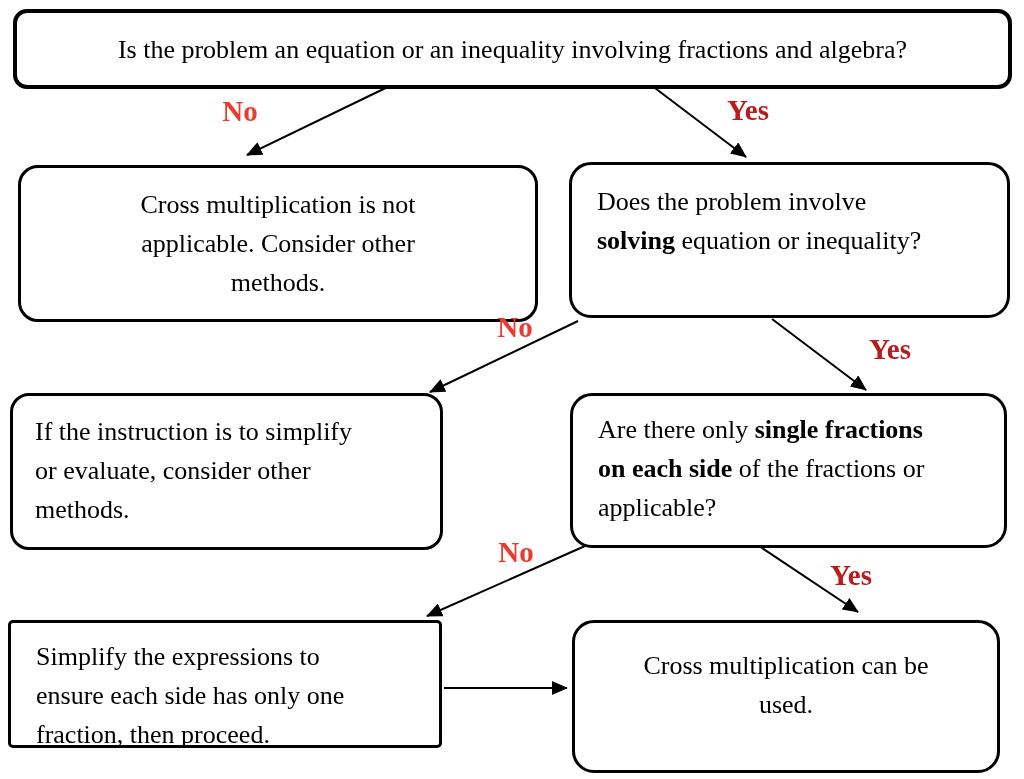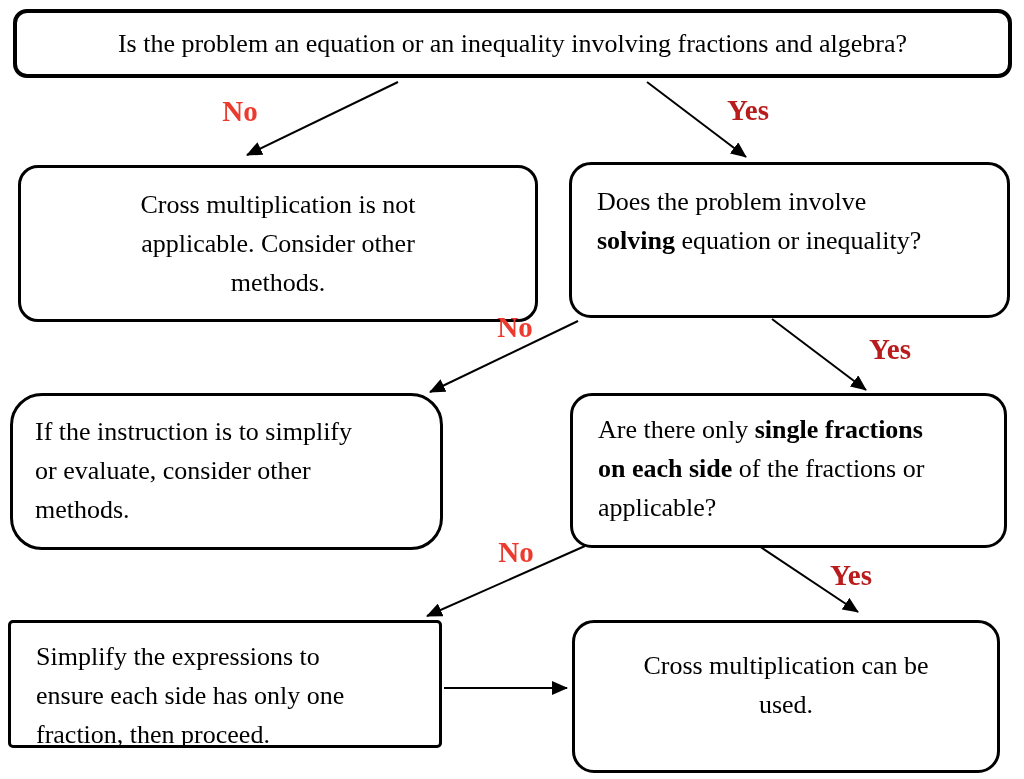--- a/index.html
+++ b/index.html
@@ -29,36 +29,36 @@
     background: #ffffff;
     border: 3px solid #000000;
     border-radius: 20px;
     font-size: 26px;
     line-height: 39px;
     color: #000000;
     display: flex;
   }
   .node .txt { white-space: nowrap; }
   .n-top {
-    left: 13px; top: 9px; width: 999px; height: 69px;
+    left: 13px; top: 9px; width: 999px; height: 80px;
     border-width: 4px; border-radius: 14px;
     align-items: center; justify-content: center;
   }
   .n-notapp {
     left: 18px; top: 165px; width: 520px; height: 157px;
     align-items: center; justify-content: center; text-align: center;
     border-radius: 20px;
   }
   .n-solving {
     left: 569px; top: 162px; width: 441px; height: 156px;
     border-radius: 22px; padding: 17px 0 0 25px;
   }
   .n-instr {
     left: 10px; top: 393px; width: 433px; height: 157px;
-    border-radius: 32px; padding: 16px 16px 0 22px;
+    border-radius: 19px; padding: 16px 16px 0 22px;
   }
   .n-single {
     left: 570px; top: 393px; width: 437px; height: 155px;
     border-radius: 22px; padding: 14px 0 0 25px;
   }
   .n-simplify {
     left: 8px; top: 620px; width: 434px; height: 128px;
     border-radius: 5px; padding: 14px 0 0 25px;
   }
   .n-used {

